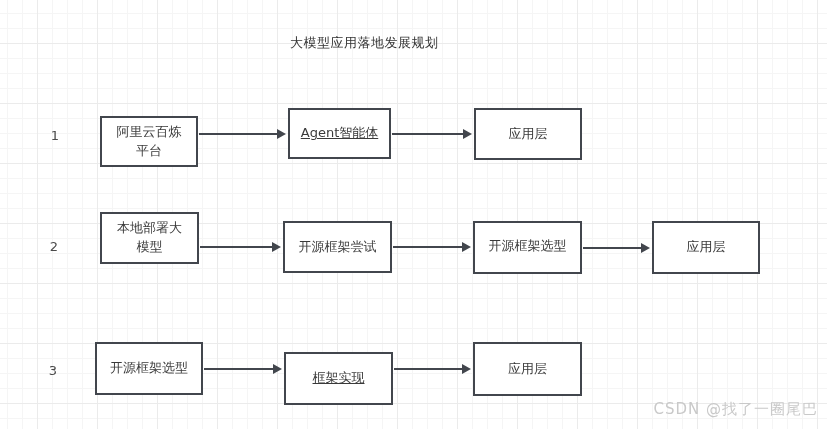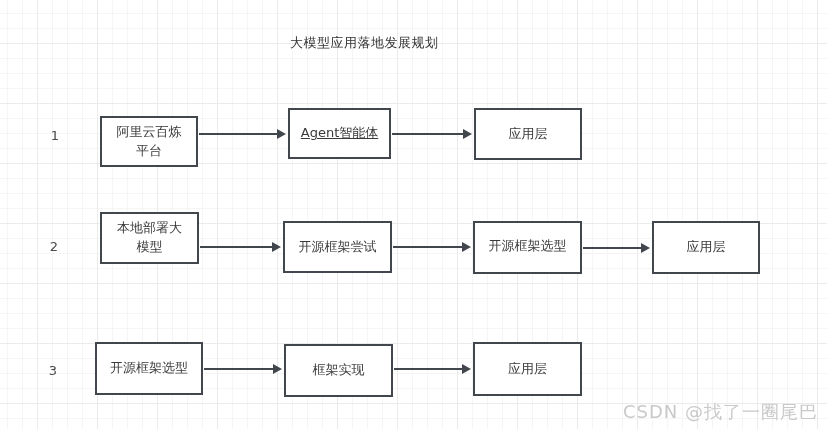--- a/index.html
+++ b/index.html
@@ -60,21 +60,21 @@
     width: 0;
     height: 0;
     border-left: 9px solid #42464d;
     border-top: 5px solid transparent;
     border-bottom: 5px solid transparent;
   }
   .watermark {
     position: absolute;
     top: 400px;
     right: 9px;
-    font-size: 18px;
+    font-size: 15px;
     color: #c9c9c9;
     letter-spacing: 1px;
     white-space: nowrap;
   }
 </style>
 </head>
 <body>
 
 <div id="canvas">
   <div class="diagram-title">大模型应用落地发展规划</div>
@@ -92,16 +92,16 @@
 模型</div>
     <div class="arrow" style="left: 200px; width: 72px; top: 246px;"></div>
     <div class="node" style="left: 283px; top: 221px; width: 109px; height: 52px;">开源框架尝试</div>
     <div class="arrow" style="left: 393px; width: 69px; top: 246px;"></div>
     <div class="node" style="left: 473px; top: 221px; width: 109px; height: 53px; font-family: Liberation Mono, monospace;">开源框架选型</div>
     <div class="arrow" style="left: 583px; width: 58px; top: 246.5px;"></div>
     <div class="node" style="left: 652px; top: 221px; width: 108px; height: 53px;">应用层</div>
     <div class="row-label" style="left: 53px; top: 370px;">3</div>
     <div class="node" style="left: 95px; top: 342px; width: 108px; height: 53px;">开源框架选型</div>
     <div class="arrow" style="left: 204px; width: 69px; top: 367.5px;"></div>
-    <div class="node" style="left: 284px; top: 344px; width: 109px; height: 53px;">框架实现</div>
+    <div class="node" style="left: 284px; top: 352px; width: 109px; height: 53px; text-decoration: underline;">框架实现</div>
     <div class="arrow" style="left: 394px; width: 68px; top: 367.5px;"></div>
     <div class="node" style="left: 473px; top: 342px; width: 109px; height: 54px;">应用层</div>
   </div>
 
 </body></html>

